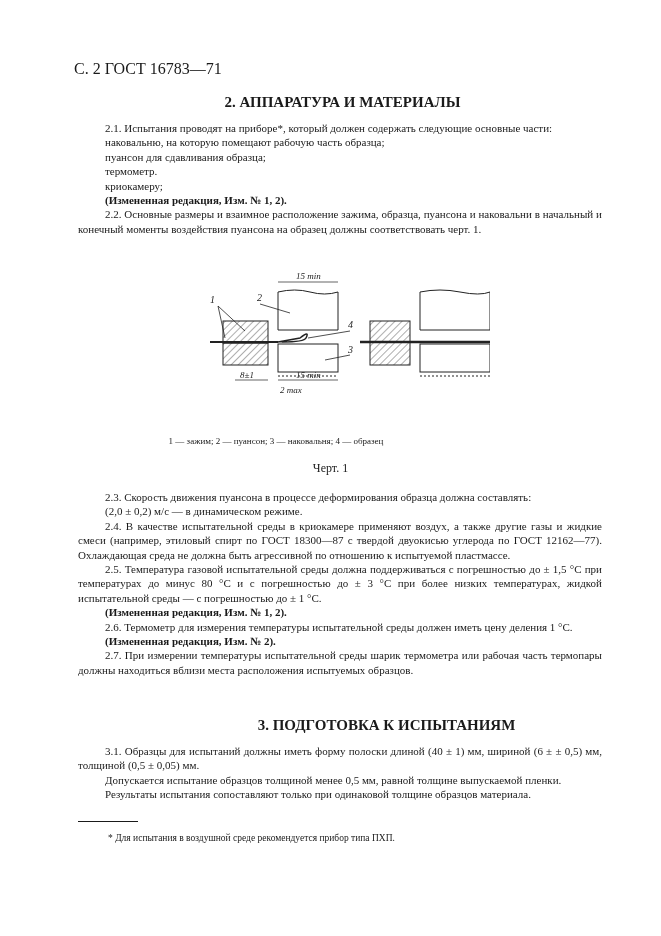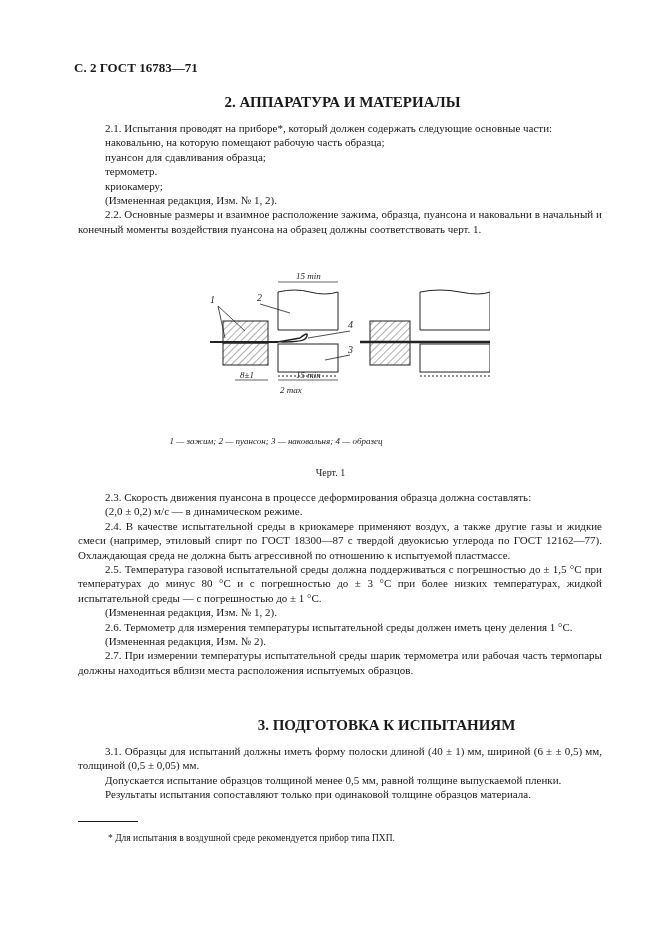--- a/index.html
+++ b/index.html
@@ -1,26 +1,26 @@
 <!DOCTYPE html>
 <html><head>
 <meta charset="utf-8">
 <style>
   html, body { margin:0; padding:0; background:#ffffff; }
   body { width:661px; height:936px; position:relative; overflow:hidden;
          font-family:"Liberation Serif", serif; color:#1a1a1a; }
-  .hdr { position:absolute; left:74px; top:60px; font-weight:bold; font-size:13px; }
+  .hdr { position:absolute; left:74px; top:60px; font-weight:normal; font-size:16px; }
   .sec { position:absolute; left:12px; width:661px; text-align:center; font-weight:bold; font-size:15px; }
   .p { position:absolute; left:78px; width:524px; font-size:11px; line-height:14.4px; text-align:justify; }
   .ind { text-indent:27px; }
   .li { display:block; padding-left:27px; }
-  .bold { font-weight:normal; }
+  .bold { font-weight:bold; }
   .figure { position:absolute; left:200px; top:268px; }
-  .caption { position:absolute; left:0; width:552px; text-align:center; font-style:italic; font-size:9px; }
-  .cap2 { position:absolute; left:0; width:661px; text-align:center; font-size:10px;margin-top:6px; }
+  .caption { position:absolute; left:0; width:552px; text-align:center; font-size:9px; }
+  .cap2 { position:absolute; left:0; width:661px; text-align:center; font-size:12px; }
   .rule { position:absolute; left:78px; top:821px; width:60px; height:0; border-top:1px solid #1a1a1a; }
   .fn { position:absolute; left:108px; top:833px; font-size:9.5px; }
 </style>
 </head>
 <body>
 
 <div class="hdr">С. 2 ГОСТ 16783—71</div>
 
 <div class="sec" style="top:94px;">2.  АППАРАТУРА И МАТЕРИАЛЫ</div>
 

